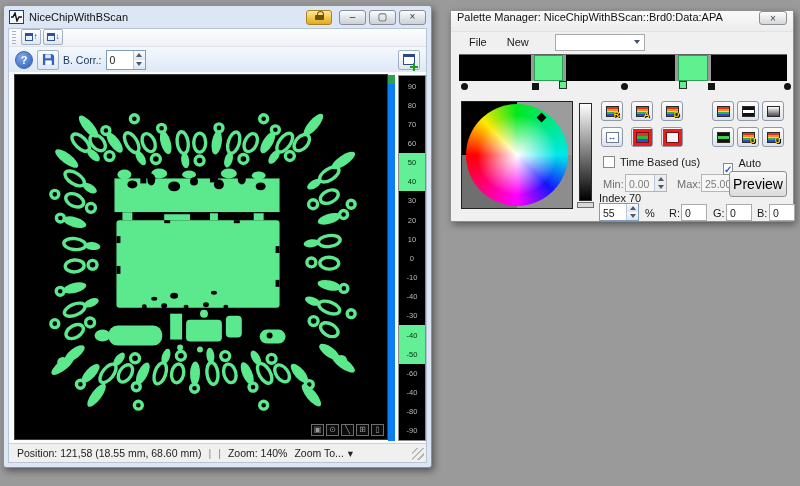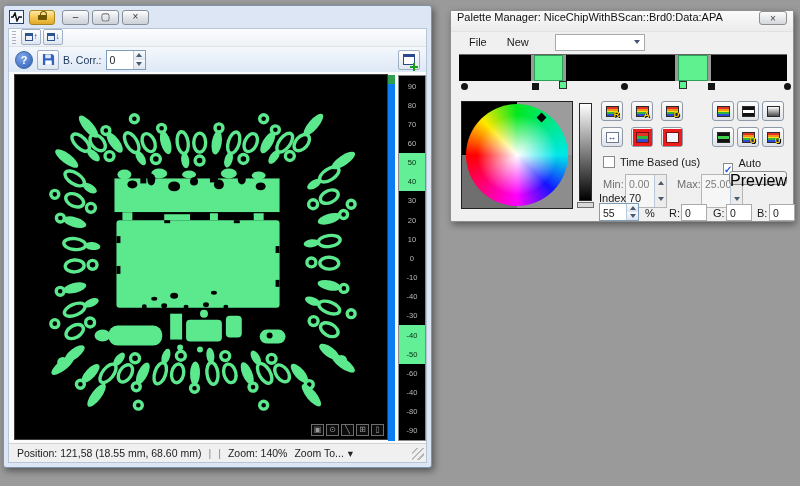--- a/index.html
+++ b/index.html
@@ -112,40 +112,41 @@
   .ic-band { background:linear-gradient(#101010 0 28%, #3fd14e 28% 72%, #101010 72% 100%); }
   .ic-rgb { background:linear-gradient(#e23325 0 33%, #2fb43c 33% 66%, #2f49d8 66% 100%); }
   .ic-white { background:#f2f6fc; }
   .red-frame { box-shadow:0 0 0 3px #ee1c1c; border-color:#7a0f0f; }
   .ic-letter { position:absolute; right:-2px; bottom:-3px; font-size:8px; font-weight:bold; color:#ffd400; text-shadow:0 0 1px #000, 1px 1px 0 #000; }
   .ic-arrows { width:13px; height:11px; border:1px solid #6d7a90; background:#fff; color:#23418c; font-size:9px; line-height:9px; text-align:center; font-weight:bold; }
 
   .checkbox { width:12px; height:12px; border:1px solid #8a8a8a; background:#fff; display:inline-flex; align-items:center; justify-content:center; font-size:10px; font-weight:bold; color:#1f5bd6; }
   .ck-row { position:absolute; display:flex; align-items:center; gap:5px; }
   .dis-label { color:#6f6f6f; }
-  .dis-spin { height:34px; border:1px solid #b5b5b5; background:#f6f6f6; display:flex; }
+  .dis-spin { height:18px; border:1px solid #b5b5b5; background:#f6f6f6; display:flex; }
   .dis-spin .spinval { width:28px; color:#7c7c7c; padding-top:2.5px; }
   .dis-spin .spin-arrows i { background:#ececec; }
-  .preview-btn { position:absolute; left:278px; top:160px; width:58px; height:14px; border:1px solid #8e8e8e; border-radius:3px;
-    background:linear-gradient(#f8f8f8,#dcdcdc); font-size:16px; font-family:"Liberation Sans", sans-serif; }
+  .preview-btn { position:absolute; left:278px; top:160px; width:58px; height:26px; border:1px solid #8e8e8e; border-radius:3px;
+    background:linear-gradient(#f8f8f8,#dcdcdc); font-size:14px; font-family:"Liberation Sans", sans-serif; }
   .rgb-field { height:17px; border:1px solid #ababab; background:#fff; padding:2px 3px 0; font-size:10.5px; }
   .abs { position:absolute; }
 </style>
 </head>
 <body>
 
 <div id="desktop">
 
   <section id="scan-window">
     <div class="titlebar">
       <span class="app-icon">
         <svg width="11" height="10" viewBox="0 0 11 10">
             <polyline points="0,5 2,5 4,1 6,9 8,5 11,5" fill="none" stroke="#101010" stroke-width="1.4"></polyline>
           </svg>
       </span>
+      <span class="title-text">NiceChipWithBScan</span>
       <span class="win-btns">
         <button class="win-btn lock"><span class="padlock"></span></button>
         <button class="win-btn">–</button>
         <button class="win-btn">▢</button>
         <button class="win-btn">×</button>
       </span>
     </div>
 
     <div class="win-body">
       <div class="toolbar1">

